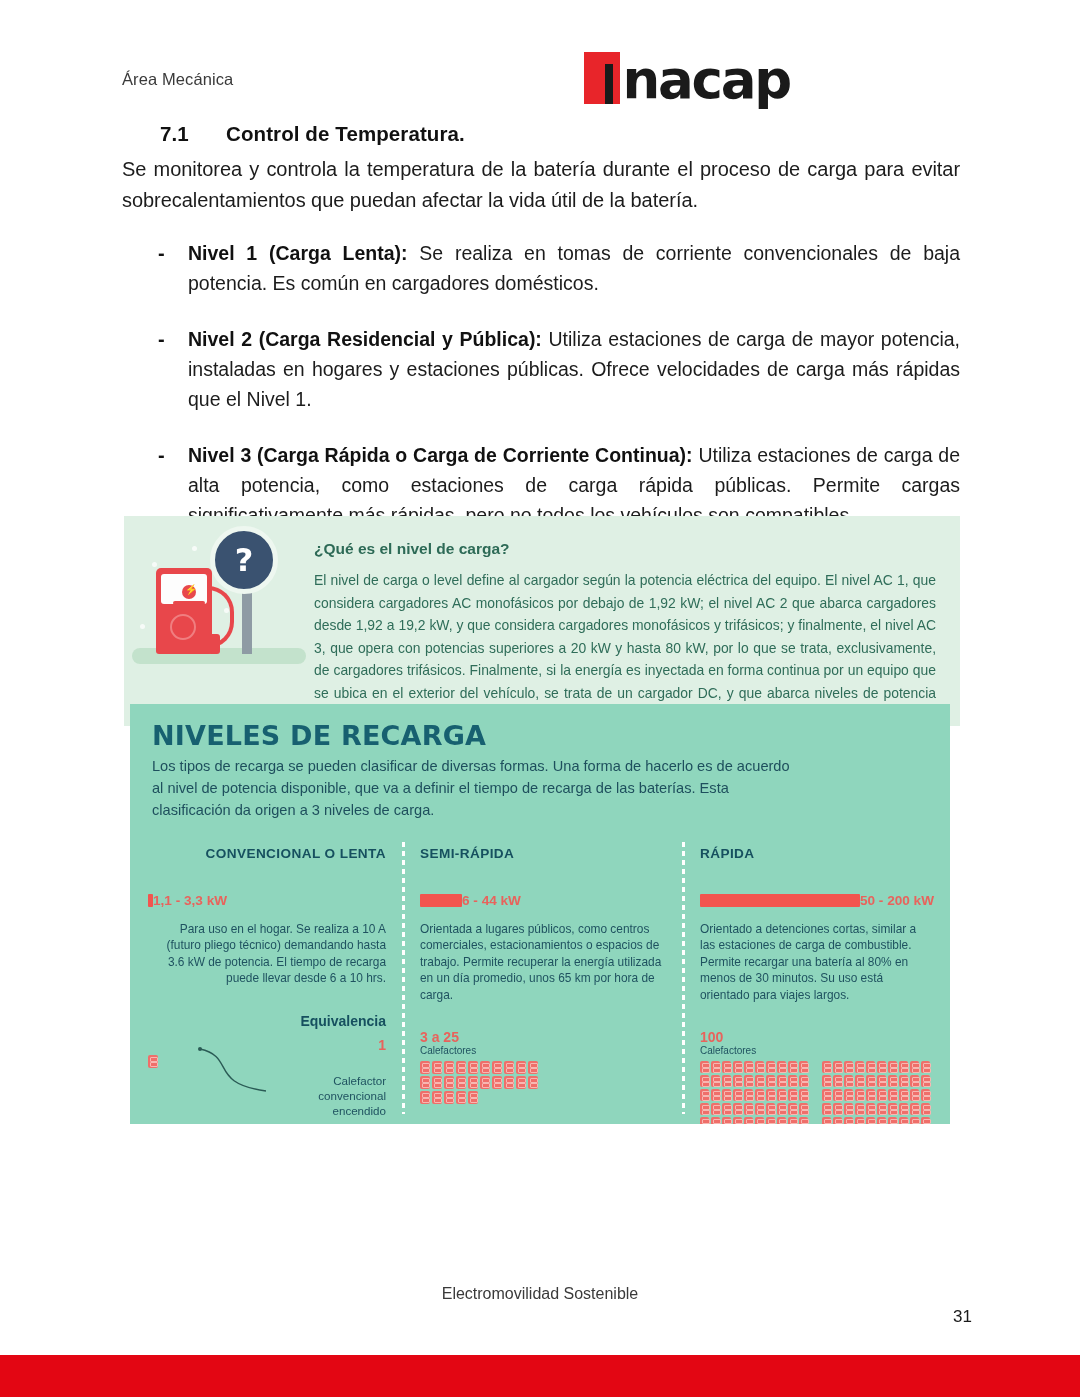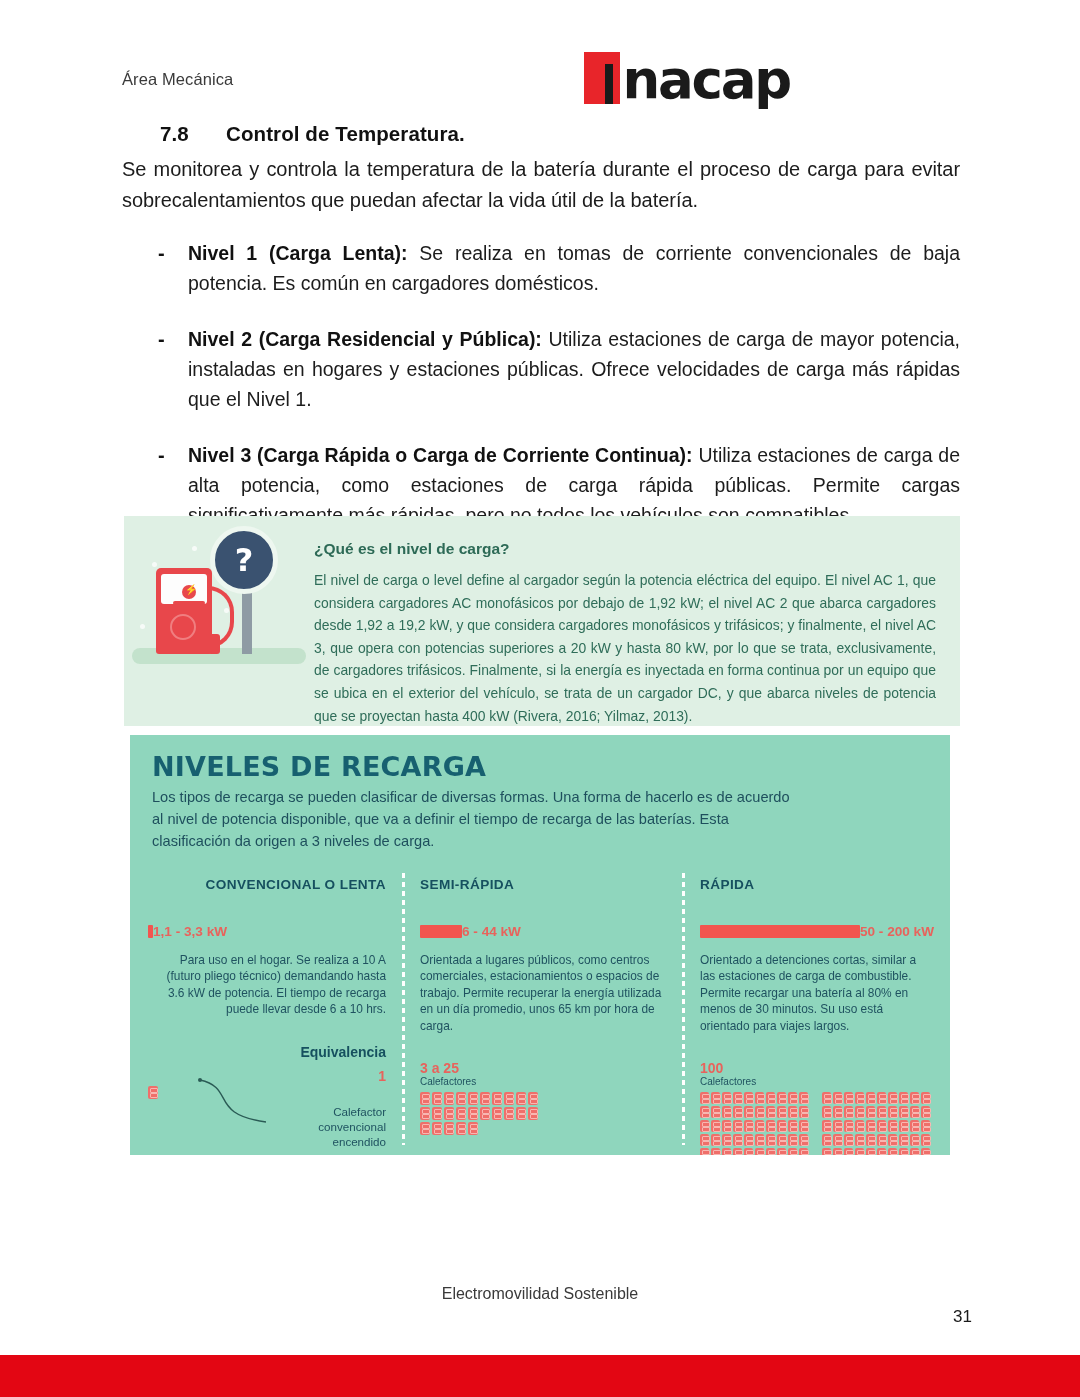--- a/index.html
+++ b/index.html
@@ -97,21 +97,21 @@
   .sign-post { position:absolute; left:118px; bottom:72px; width:10px; height:80px; background:#8e9ba4; }
   .sign {
     position:absolute; left:86px; bottom:132px; width:68px; height:68px; border-radius:50%;
     background:#3a5270; border:5px solid #eef7f0; color:#fff; font-weight:700; font-size:32px;
     display:flex; align-items:center; justify-content:center; font-family:"DejaVu Sans", sans-serif;
   }
   .spark { position:absolute; width:5px; height:5px; background:#fff; opacity:.75; border-radius:50%; }
 
   
   .info2 {
-    position:absolute; left:130px; top:735px; width:820px; height:420px;
+    position:absolute; left:130px; top:704px; width:820px; height:420px;
     background:#8fd6bd; color:#1f4f5f; overflow:hidden;
   }
   .info2-head { padding:16px 22px 0 22px; }
   .info2-title {
     font-size:27px; font-weight:700; color:#176070; letter-spacing:.2px; margin-bottom:4px;
     font-family:"DejaVu Sans", sans-serif;
   }
   .info2-intro { font-size:14.6px; line-height:22px; color:#1e4f5d; max-width:640px; }
 
   .cols { display:flex; position:absolute; top:142px; left:0; width:820px; height:278px; }
@@ -180,21 +180,21 @@
   <div class="header-row">
     <div class="area-label">Área Mecánica</div>
     <div class="logo">
       <div class="logo-mark"></div>
       <div class="logo-text">nacap</div>
     </div>
   </div>
 
   <div class="content">
     <h2 class="sec-heading">
-      <span class="num">7.8</span><span>Control de Temperatura.</span>
+      <span class="num">7.1</span><span>Control de Temperatura.</span>
     </h2>
     <p class="para">Se monitorea y controla la temperatura de la batería durante el proceso de carga para evitar sobrecalentamientos que puedan afectar la vida útil de la batería.</p>
 
     <ul class="levels">
       <li>
         <span class="dash">-</span><b>Nivel 1 (Carga Lenta):</b><span> Se realiza en tomas de corriente convencionales de baja potencia. Es común en cargadores domésticos.</span>
       </li>
       <li>
         <span class="dash">-</span><b>Nivel 2 (Carga Residencial y Pública):</b><span> Utiliza estaciones de carga de mayor potencia, instaladas en hogares y estaciones públicas. Ofrece velocidades de carga más rápidas que el Nivel 1.</span>
       </li>

